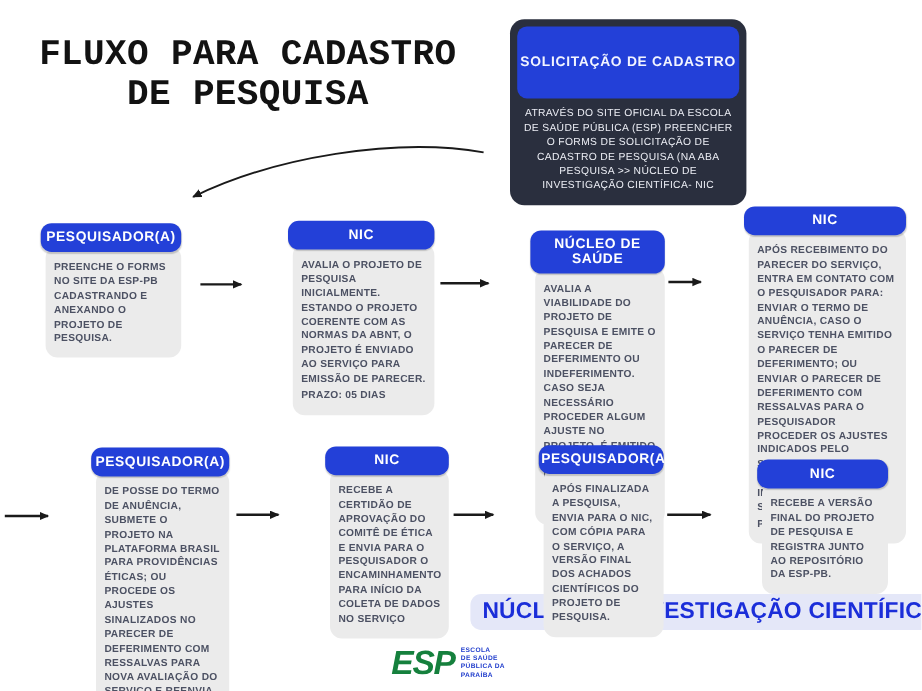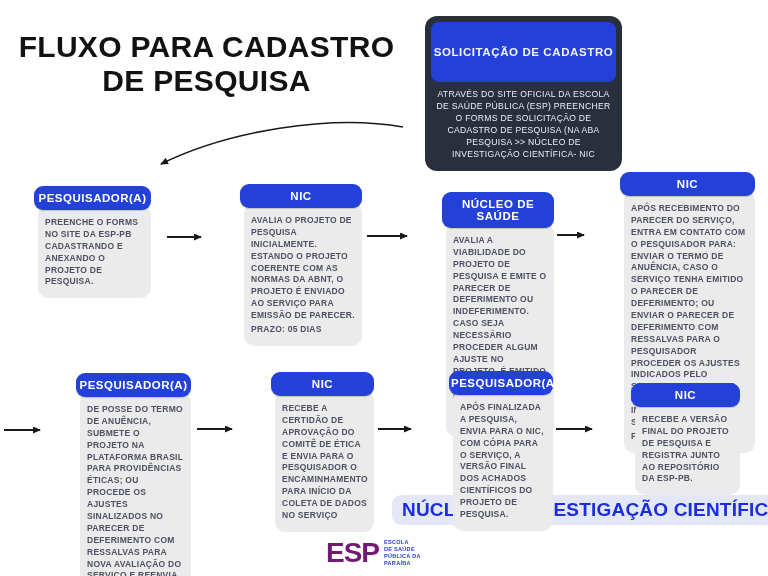--- a/index.html
+++ b/index.html
@@ -21,20 +21,21 @@
   .page-title {
     position: absolute;
     left: 14px; top: 30px;
     width: 385px;
     text-align: center;
     font-size: 30px;
     font-weight: 800;
     letter-spacing: 0.3px;
     line-height: 1.12;
     color: #121212;
+    font-family: Liberation Mono, monospace;
   }
   
   .intro-card {
     position: absolute;
     left: 425px; top: 16px;
     width: 197px;
     background: #2a2f3e;
     border-radius: 12px;
     padding: 6px;
   }
@@ -106,23 +107,24 @@
   }
   
   .logo {
     position: absolute;
     left: 326px; top: 539px;
     display: flex;
     align-items: center;
     gap: 5px;
   }
   .logo-esp {
-    color: #701a75;
+    color: #15803d;
     font-size: 28px;
     font-weight: 800;
+    font-style: italic;
     letter-spacing: -1px;
     line-height: 1;
   }
   .logo-caption {
     color: #1f3ccc;
     font-size: 5.5px;
     font-weight: 700;
     letter-spacing: 0.3px;
     line-height: 1.3;
     text-transform: uppercase;

